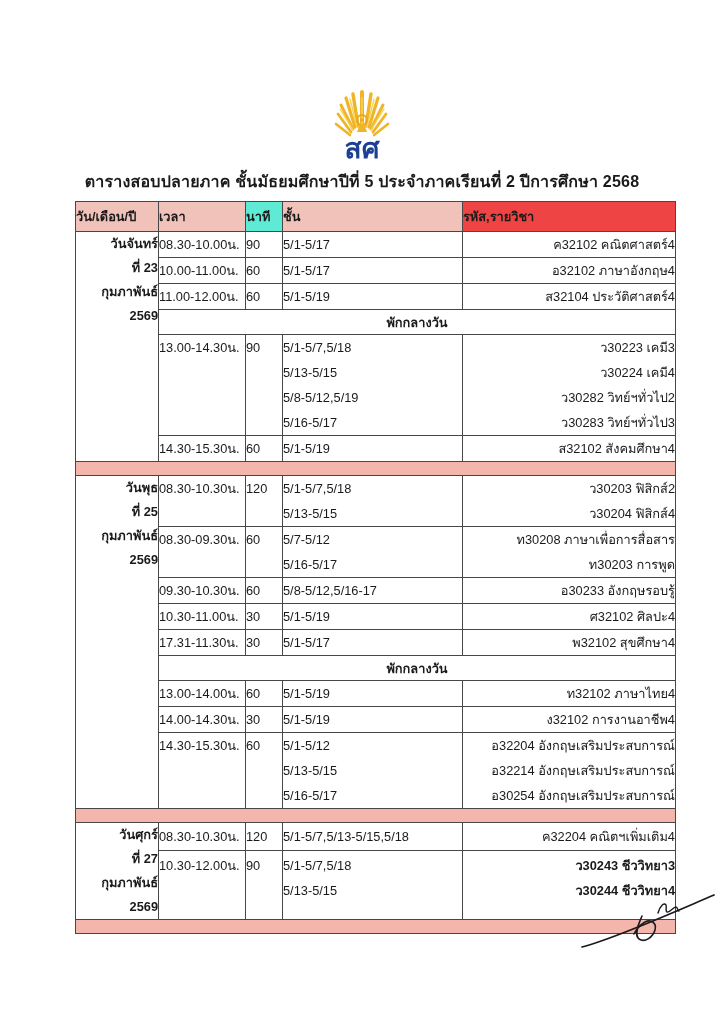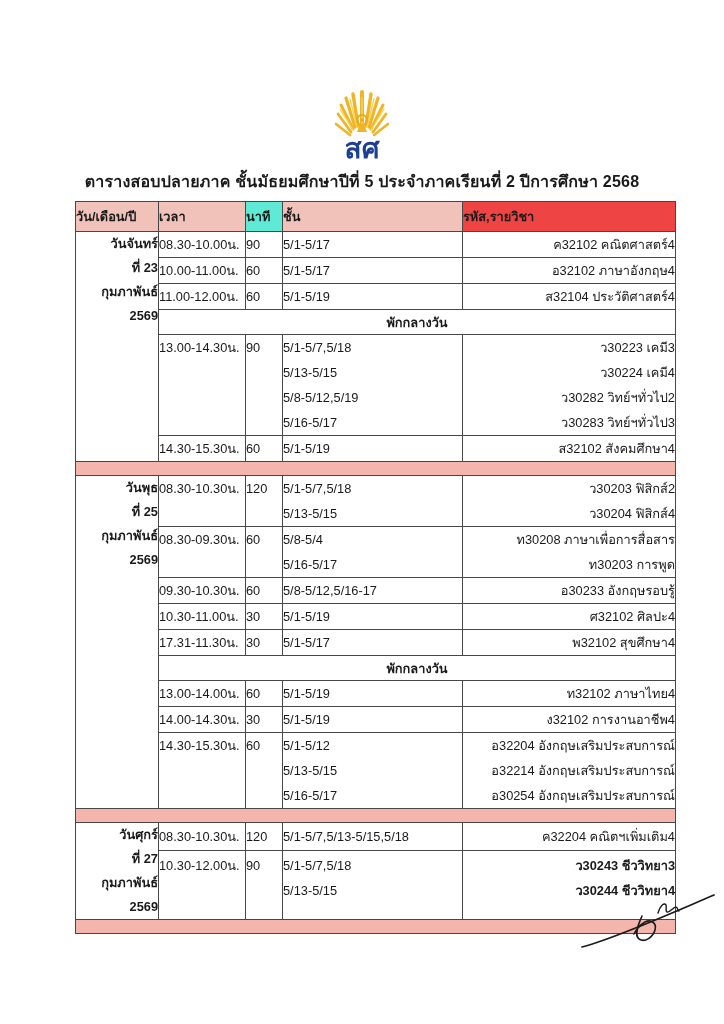--- a/index.html
+++ b/index.html
@@ -174,21 +174,21 @@
           </td>
         </tr>
         <tr class="">
           <td class="time-cell vtop">
             <div class="line">08.30-09.30น.</div>
           </td>
           <td class="minutes-cell vtop">
             <div class="line">60</div>
           </td>
           <td class="class-cell vtop">
-            <div class="line">5/8-5/4</div>
+            <div class="line">5/7-5/12</div>
             <div class="line">5/16-5/17</div>
           </td>
           <td class="subject-cell vtop">
             <div class="line">ท30208 ภาษาเพื่อการสื่อสาร</div>
             <div class="line">ท30203 การพูด</div>
           </td>
         </tr>
         <tr class="r-single">
           <td class="time-cell">09.30-10.30น.</td>
           <td class="minutes-cell">60</td>

